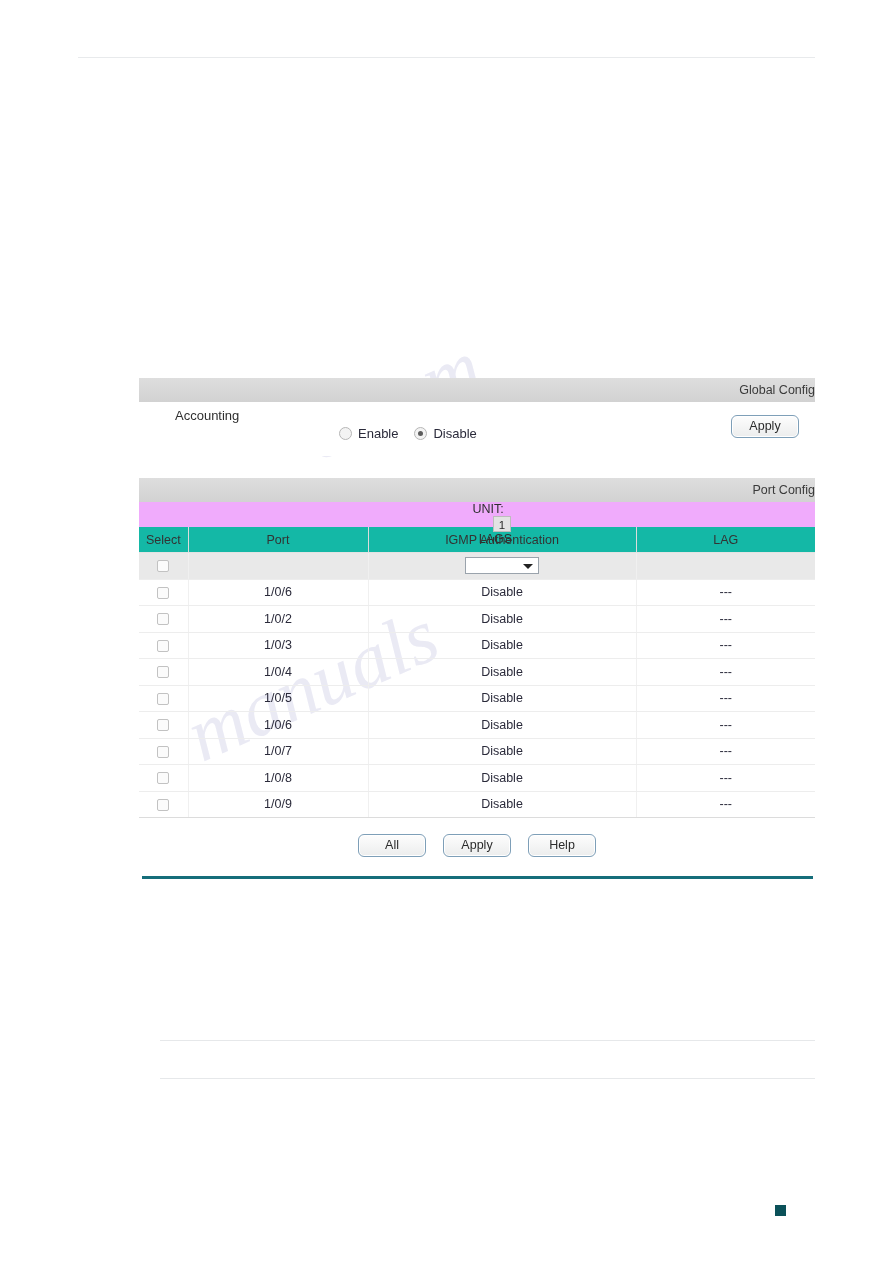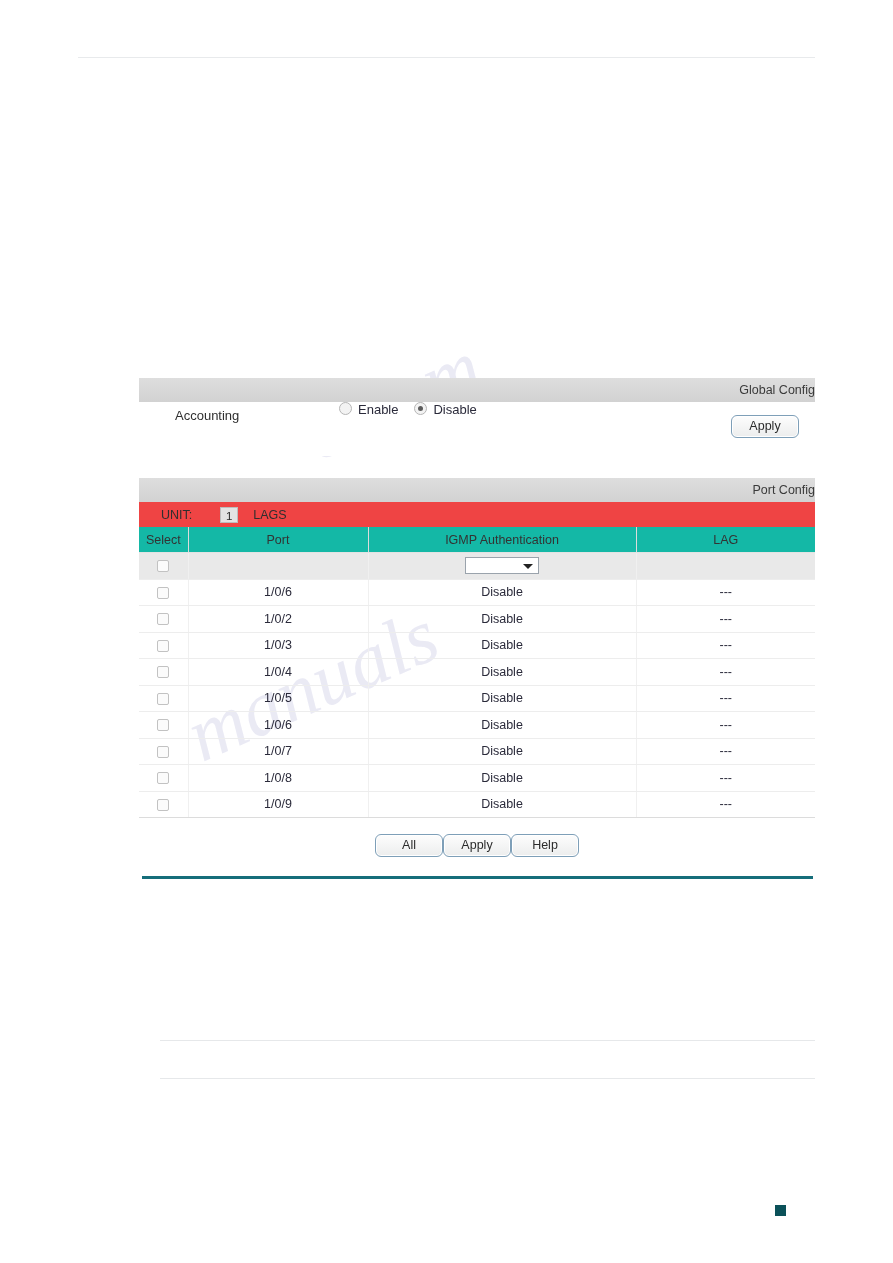--- a/index.html
+++ b/index.html
@@ -85,23 +85,23 @@
     position: absolute;
     left: 36px;
     top: 6px;
     font-size: 13px;
     color: #2f2f2f;
   }
 
   .radio-group {
     position: absolute;
     left: 200px;
-    top: 0;
+    top: 24px;
     display: flex;
-    align-items: flex-start;
+    align-items: center;
     gap: 6px;
     font-size: 13px;
     color: #2a2a3a;
   }
   .radio {
     width: 13px;
     height: 13px;
     border-radius: 50%;
     border: 1px solid #b6b6b6;
     background: #f3f3f3;
@@ -140,27 +140,28 @@
     position: absolute;
     right: 16px;
     top: 13px;
     width: 66px;
   }
 
   .port-section { margin-top: 22px; }
 
   .unit-row {
     height: 25px;
-    background: #ef4444;
+    background: #f0abfc;
     display: flex;
     align-items: center;
     font-size: 12.5px;
     color: #2f2f2f;
     padding-left: 22px;
     box-sizing: border-box;
+    flex-direction: column;
   }
   .unit-tab {
     margin-left: 28px;
     width: 18px;
     height: 16px;
     line-height: 16px;
     text-align: center;
     background: #e3e3e3;
     border: 1px solid #bdbdbd;
     font-size: 11.5px;
@@ -238,20 +239,21 @@
     width: 0;
     height: 0;
     border-left: 5px solid transparent;
     border-right: 5px solid transparent;
     border-top: 5px solid #222222;
   }
 
   .button-row {
     display: flex;
     justify-content: center;
+    gap: 17px;
     margin-top: 16px;
   }
   .button-row .btn { width: 66px; }
 
   .teal-rule {
     margin-top: 19px;
     margin-left: 3px;
     width: 671px;
     height: 3px;
     background: #156e7a;

